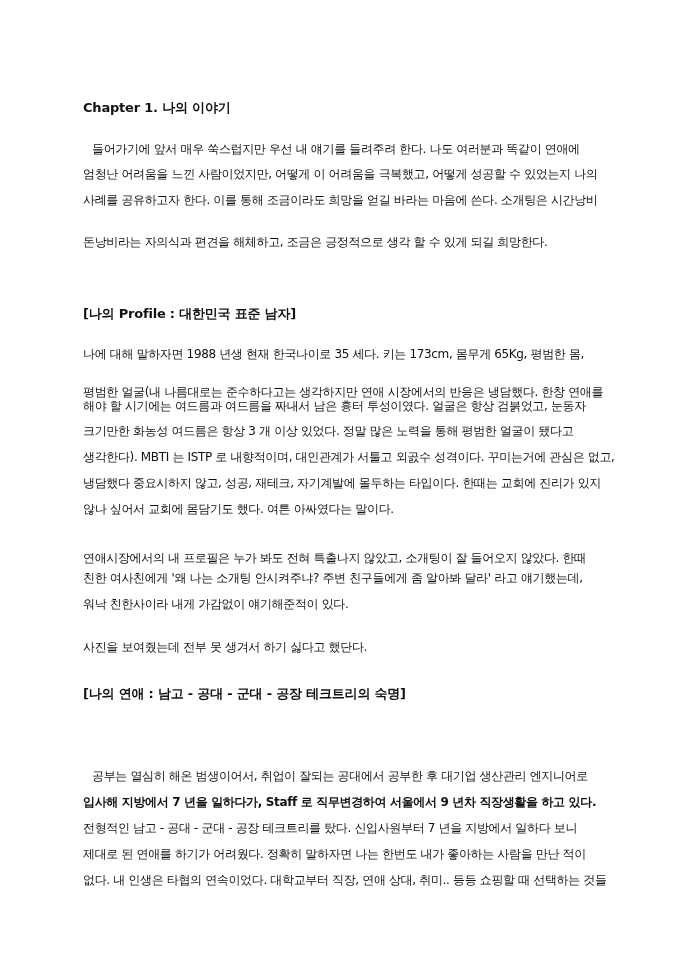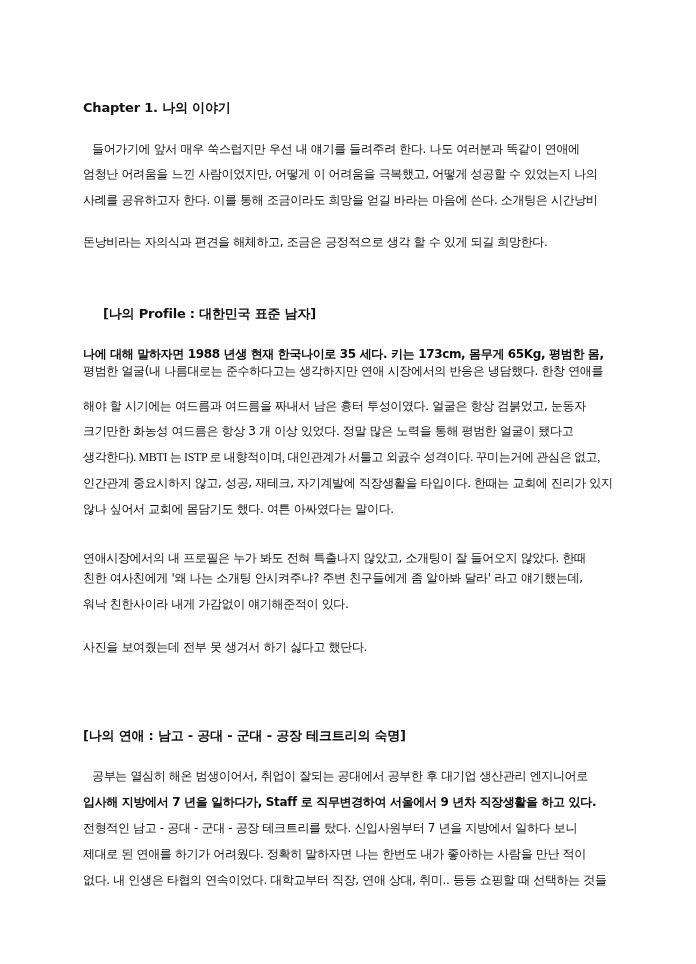--- a/index.html
+++ b/index.html
@@ -25,43 +25,43 @@
 <div class="page">
   <div class="heading" style="top:99px;">Chapter 1. 나의 이야기</div>
 
   <div>
     <div class="line indent" style="top:142px;">들어가기에 앞서 매우 쑥스럽지만 우선 내 얘기를 들려주려 한다. 나도 여러분과 똑같이 연애에</div>
     <div class="line" style="top:167px;">엄청난 어려움을 느낀 사람이었지만, 어떻게 이 어려움을 극복했고, 어떻게 성공할 수 있었는지 나의</div>
     <div class="line" style="top:193px;">사례를 공유하고자 한다. 이를 통해 조금이라도 희망을 얻길 바라는 마음에 쓴다. 소개팅은 시간낭비</div>
     <div class="line" style="top:219px;margin-top:16px;">돈낭비라는 자의식과 편견을 해체하고, 조금은 긍정적으로 생각 할 수 있게 되길 희망한다.</div>
   </div>
 
-  <div class="heading" style="top:305px;margin-left:20px;">[나의 Profile : 대한민국 표준 남자]</div>
+  <div class="heading" style="top:305px;">[나의 Profile : 대한민국 표준 남자]</div>
 
   <div>
-    <div class="line" style="top:347px;font-weight:bold;">나에 대해 말하자면 1988 년생 현재 한국나이로 35 세다. 키는 173cm, 몸무게 65Kg, 평범한 몸,</div>
-    <div class="line" style="top:364px;">평범한 얼굴(내 나름대로는 준수하다고는 생각하지만 연애 시장에서의 반응은 냉담했다. 한창 연애를</div>
+    <div class="line" style="top:347px;">나에 대해 말하자면 1988 년생 현재 한국나이로 35 세다. 키는 173cm, 몸무게 65Kg, 평범한 몸,</div>
+    <div class="line" style="top:385px;">평범한 얼굴(내 나름대로는 준수하다고는 생각하지만 연애 시장에서의 반응은 냉담했다. 한창 연애를</div>
     <div class="line" style="top:399px;">해야 할 시기에는 여드름과 여드름을 짜내서 남은 흉터 투성이였다. 얼굴은 항상 검붉었고, 눈동자</div>
     <div class="line" style="top:424px;">크기만한 화농성 여드름은 항상 3 개 이상 있었다. 정말 많은 노력을 통해 평범한 얼굴이 됐다고</div>
-    <div class="line" style="top:450px;font-family:Liberation Serif, serif;">생각한다). MBTI 는 ISTP 로 내향적이며, 대인관계가 서툴고 외곬수 성격이다. 꾸미는거에 관심은 없고,</div>
-    <div class="line" style="top:476px;">인간관계 중요시하지 않고, 성공, 재테크, 자기계발에 직장생활을 타입이다. 한때는 교회에 진리가 있지</div>
+    <div class="line" style="top:450px;">생각한다). MBTI 는 ISTP 로 내향적이며, 대인관계가 서툴고 외곬수 성격이다. 꾸미는거에 관심은 없고,</div>
+    <div class="line" style="top:476px;">냉담했다 중요시하지 않고, 성공, 재테크, 자기계발에 몰두하는 타입이다. 한때는 교회에 진리가 있지</div>
     <div class="line" style="top:502px;">않나 싶어서 교회에 몸담기도 했다. 여튼 아싸였다는 말이다.</div>
   </div>
 
   <div>
     <div class="line" style="top:551px;">연애시장에서의 내 프로필은 누가 봐도 전혀 특출나지 않았고, 소개팅이 잘 들어오지 않았다. 한때</div>
     <div class="line" style="top:571px;">친한 여사친에게 '왜 나는 소개팅 안시켜주냐? 주변 친구들에게 좀 알아봐 달라' 라고 얘기했는데,</div>
     <div class="line" style="top:597px;">워낙 친한사이라 내게 가감없이 얘기해준적이 있다.</div>
   </div>
 
   <div>
     <div class="line" style="top:640px;">사진을 보여줬는데 전부 못 생겨서 하기 싫다고 했단다.</div>
   </div>
 
-  <div class="heading" style="top:727px;text-align:right;">[나의 연애 : 남고 - 공대 - 군대 - 공장 테크트리의 숙명]</div>
+  <div class="heading" style="top:685px;text-align:right;">[나의 연애 : 남고 - 공대 - 군대 - 공장 테크트리의 숙명]</div>
 
   <div>
     <div class="line indent" style="top:769px;">공부는 열심히 해온 범생이어서, 취업이 잘되는 공대에서 공부한 후 대기업 생산관리 엔지니어로</div>
     <div class="line" style="top:795px;font-weight:bold;">입사해 지방에서 7 년을 일하다가, Staff 로 직무변경하여 서울에서 9 년차 직장생활을 하고 있다.</div>
     <div class="line" style="top:821px;text-align:center;">전형적인 남고 - 공대 - 군대 - 공장 테크트리를 탔다. 신입사원부터 7 년을 지방에서 일하다 보니</div>
     <div class="line" style="top:847px;text-align:right;">제대로 된 연애를 하기가 어려웠다. 정확히 말하자면 나는 한번도 내가 좋아하는 사람을 만난 적이</div>
     <div class="line" style="top:873px;">없다. 내 인생은 타협의 연속이었다. 대학교부터 직장, 연애 상대, 취미.. 등등 쇼핑할 때 선택하는 것들</div>
   </div>
 </div>
 

